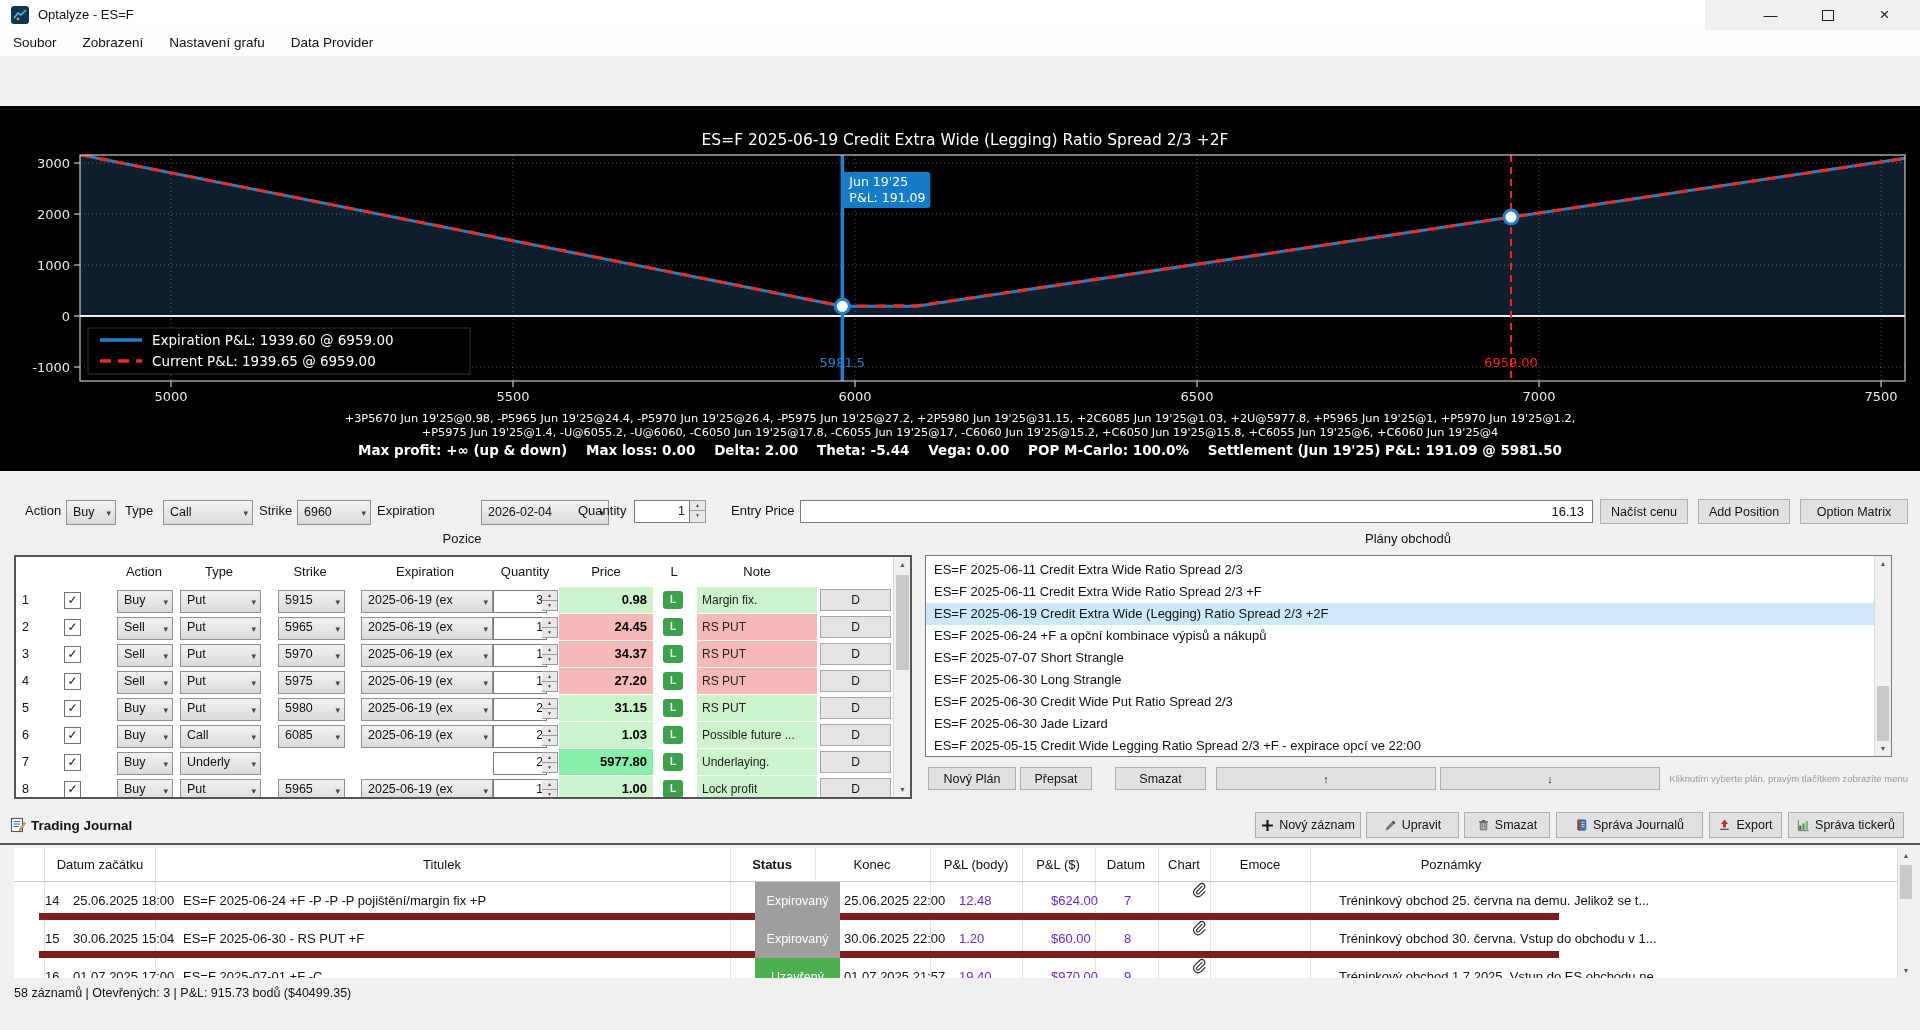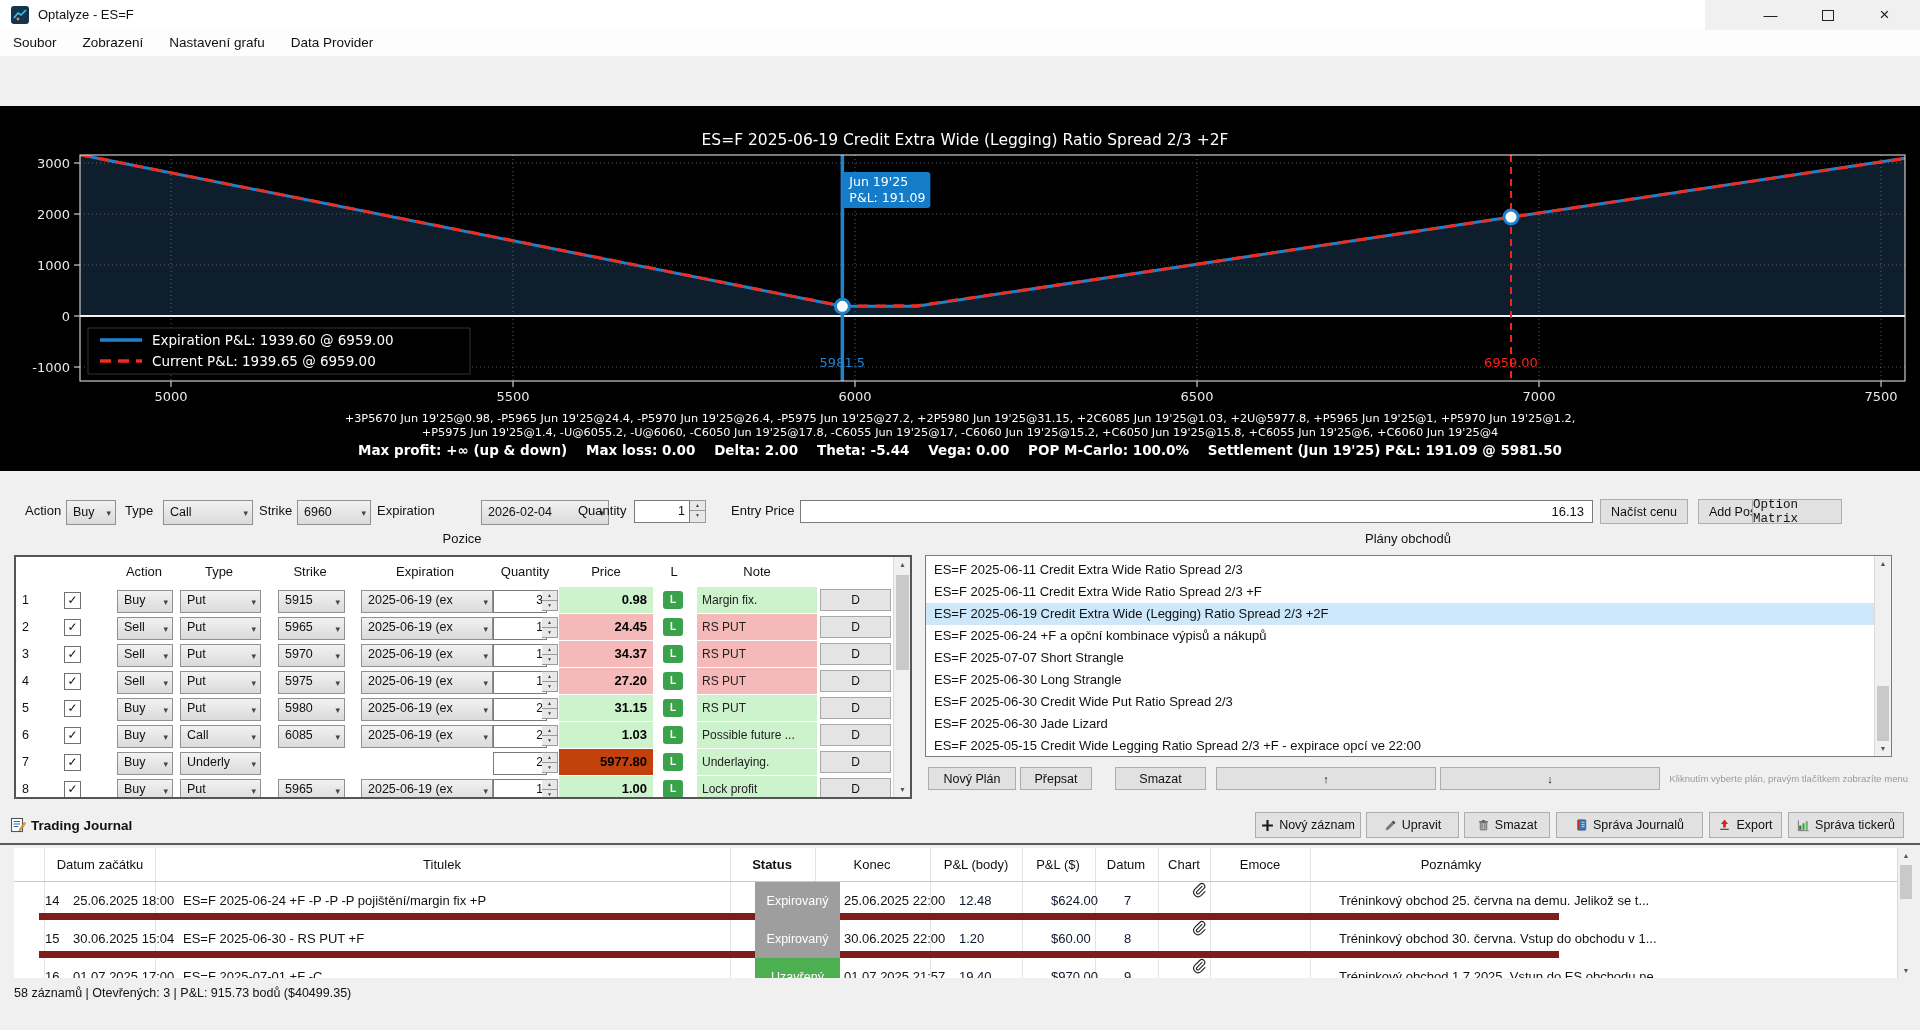--- a/index.html
+++ b/index.html
@@ -47,21 +47,21 @@
   .plansbtn{top:767px;height:23px;background:#e1e1e1;border:1px solid #adadad;font-size:12.5px;color:#111;display:flex;align-items:center;justify-content:center;}
   
   .jbar-title{left:10px;top:812px;height:26px;display:flex;align-items:center;gap:5px;font-size:13.5px;font-weight:bold;color:#111;}
   .jbtn{top:812px;height:26px;background:#e1e1e1;border:1px solid #adadad;font-size:12.5px;color:#111;display:flex;align-items:center;justify-content:center;gap:5px;}
   .jsep{left:0;top:843px;width:1920px;height:2px;background:#5a5a5a;}
   #journal-table{left:14px;top:848px;width:1900px;height:130px;background:#fff;overflow:hidden;}
   .jhead{position:absolute;top:0;height:34px;line-height:34px;font-size:13px;color:#111;text-align:center;white-space:nowrap;}
   .jcolsep{position:absolute;top:0;width:1px;height:130px;background:#e4e4e4;}
   .jrow{position:absolute;left:0;width:1520px;height:38px;border-bottom:7px solid #7f1d1d;box-sizing:border-box;margin-left:25px;}
   .jcell{position:absolute;top:0;height:38px;line-height:38px;font-size:13px;color:#111;white-space:nowrap;overflow:hidden;}
-  .jgreen{color:#0f172a;}
+  .jgreen{color:#6d28d9;}
   .jstatus{position:absolute;top:0;height:38px;line-height:38px;font-size:12.5px;color:#fff;text-align:center;}
   .statusbar{left:14px;top:983px;height:20px;line-height:20px;font-size:12.5px;color:#111;}
   svg{display:block;}
 </style>
 </head>
 <body>
 
 <div id="app">
 
   <div class="abs titlebar">
@@ -254,21 +254,21 @@
   <div class="abs flabel" style="left:578px;">Quantity</div>
   <div class="abs inputw" style="left:634px;top:500px;width:56px;height:23px;line-height:21px;text-align:right;padding-right:4px;"><span>1</span></div>
   <div class="spin" style="left:690px;top:500px;height:23px;">
       <div>▲</div>
       <div style="border-top:1px solid #999;">▼</div>
     </div>
   <div class="abs flabel" style="left:731px;">Entry Price</div>
   <div class="abs inputw" style="left:800px;top:500px;width:793px;height:23px;line-height:21px;text-align:right;padding-right:8px;font-size:13px;"><span>16.13</span></div>
   <div class="abs formbtn" style="left:1600px;width:88px;">Načíst cenu</div>
   <div class="abs formbtn" style="left:1698px;width:92px;">Add Position</div>
-  <div class="abs formbtn" style="left:1752px;width:90px;font-family:Liberation Mono, monospace;">Option Matrix</div>
+  <div class="abs formbtn" style="left:1800px;width:108px;">Option Matrix</div>
 
   <div class="abs seclabel" style="left:362px;top:531px;width:200px;text-align:center;">Pozice</div>
   <div class="abs seclabel" style="left:1308px;top:531px;width:200px;text-align:center;">Plány obchodů</div>
 
   <div class="abs" id="pos-table">
       <div class="phead" style="left: 83px; width: 90px;">Action</div>
       <div class="phead" style="left: 158px; width: 90px;">Type</div>
       <div class="phead" style="left: 249px; width: 90px;">Strike</div>
       <div class="phead" style="left: 364px; width: 90px;">Expiration</div>
       <div class="phead" style="left: 464px; width: 90px;">Quantity</div>
@@ -458,21 +458,21 @@
         </div>
         <div class="dd" style="left:164px;top:3px;width:79px;height:21px;">
           <span class="t" style="line-height:19px;">Underly</span>
           <span class="caret">▾</span>
         </div>
         <div class="inputw" style="left:477px;top:3px;width:49px;height:21px;line-height:19px;text-align:right;padding-right:3px;font-size:12px;">2</div>
         <div class="spin" style="left:526px;top:3px;">
           <div>▲</div>
           <div style="border-top:1px solid #999;">▼</div>
         </div>
-        <div class="cellblock" style="left:543px;width:94px;background:#c2410c;text-align:right;padding-right:6px;font-weight:bold;font-size:13px;box-sizing:border-box;">5977.80</div>
+        <div class="cellblock" style="left:543px;width:94px;background:#86efac;text-align:right;padding-right:6px;font-weight:bold;font-size:13px;box-sizing:border-box;">5977.80</div>
         <div class="lbtn" style="left:647px;">L</div>
         <div class="cellblock" style="left:681px;width:120px;background:#cdf3cd;padding-left:5px;box-sizing:border-box;font-size:12px;color:#222;">Underlaying.</div>
         <div class="dbtn" style="left:804px;">D</div>
       </div>
       <div class="prow" style="top: 219px;">
         <div class="pnum">8</div>
         <div class="chk" style="left:48px;">✓</div>
         <div class="dd" style="left:101px;top:3px;width:54px;height:21px;">
           <span class="t" style="line-height:19px;">Buy</span>
           <span class="caret">▾</span>

